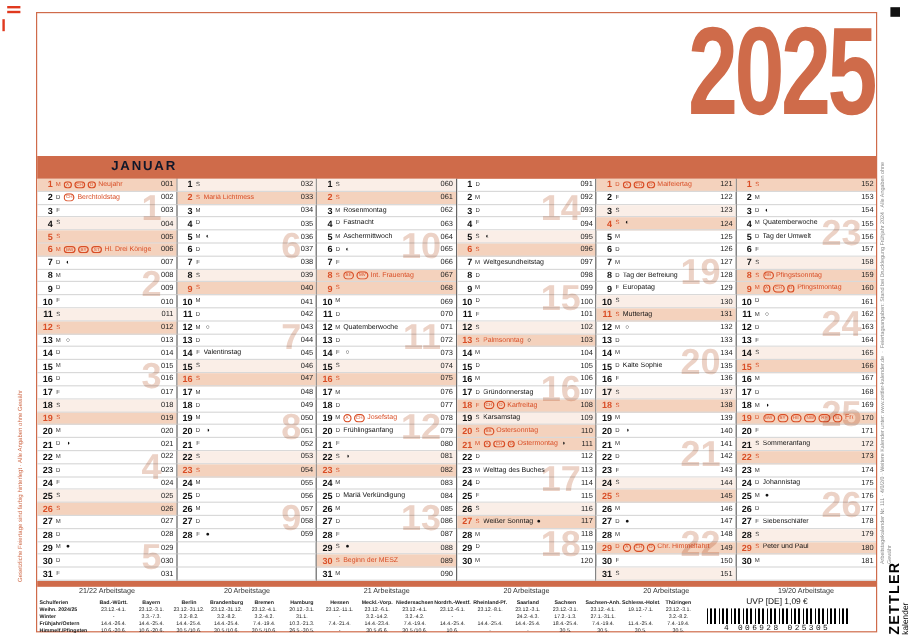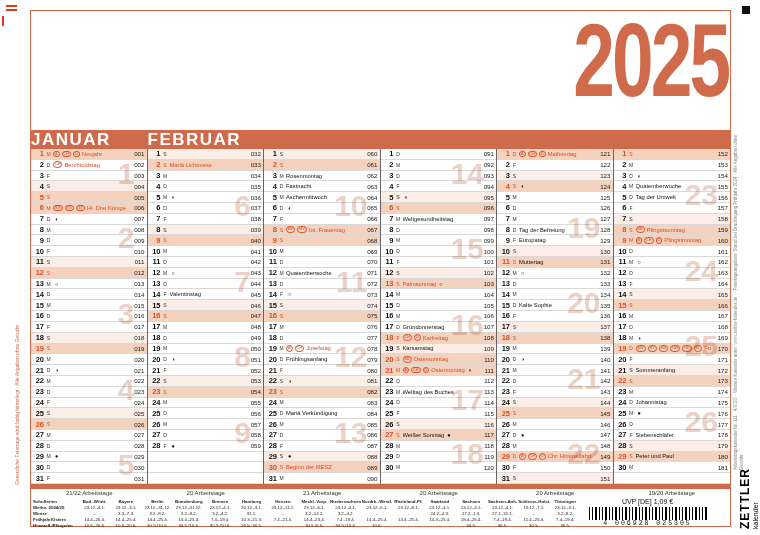--- a/index.html
+++ b/index.html
@@ -6,21 +6,21 @@
   #page{position:relative;width:760px;height:535px;background:#fff;overflow:hidden;
         font-family:"Liberation Sans",sans-serif;color:#111;}
   
   #frame{position:absolute;left:30px;top:10px;width:699px;height:515px;border:1px solid #cf6b4a;background:#fff;}
   
   #hdr{position:relative;height:119px;}
   #year{position:absolute;right:2px;top:-8px;font-size:104px;font-weight:bold;color:#cf6b4a;
         transform:scaleX(.72);transform-origin:right top;letter-spacing:-4px;line-height:1.1;}
   
   #band{display:grid;grid-template-columns:repeat(6,1fr);height:19px;background:#cf6b4a;}
-  .month-name{color:#ffffff;font-weight:bold;font-size:17px;letter-spacing:1.5px;text-align:left;line-height:19px;}
+  .month-name{color:#0f172a;font-weight:bold;font-size:11px;letter-spacing:1.5px;text-align:right;line-height:19px;}
   
   #grid{display:grid;grid-template-columns:repeat(6,1fr);height:335px;}
   .month-col{position:relative;display:grid;grid-template-rows:repeat(31,1fr);border-right:1px solid #666;}
   .month-col:last-child{border-right:none;}
   .day-row{position:relative;display:flex;align-items:center;border-bottom:1px solid #d9d9d9;overflow:hidden;}
   .day-row.sat{background:#faeee7;}
   .day-row.sun,.day-row.hol{background:#f4d2bd;}
   .dnum{width:13px;text-align:right;font-weight:bold;font-size:7.5px;flex:none;}
   .dw{width:9px;text-align:center;font-size:5px;color:#333;flex:none;}
   .dtxt{flex:1;font-size:5.8px;white-space:nowrap;overflow:hidden;display:flex;align-items:center;gap:1px;z-index:2;}
@@ -73,21 +73,20 @@
   <div id="printmark"></div>
 
   <div id="leftnote" class="vtext">Gesetzliche Feiertage sind farbig hinterlegt · Alle Angaben ohne Gewähr</div>
 
   <div id="frame">
     <div id="hdr">
       <div id="year">2025</div>
     </div>
     <div id="band">
         <div class="month-name">JANUAR</div>
-        <div class="month-name">FEBRUAR</div>
       </div>
     <div id="grid">
         <div class="month-col">
           <div class="day-row hol">
             <span class="dnum">1</span>
             <span class="dw">M</span>
             <span class="dtxt">
               <span class="badge">A</span>
               <span class="badge">CH</span>
               <span class="badge">D</span>

